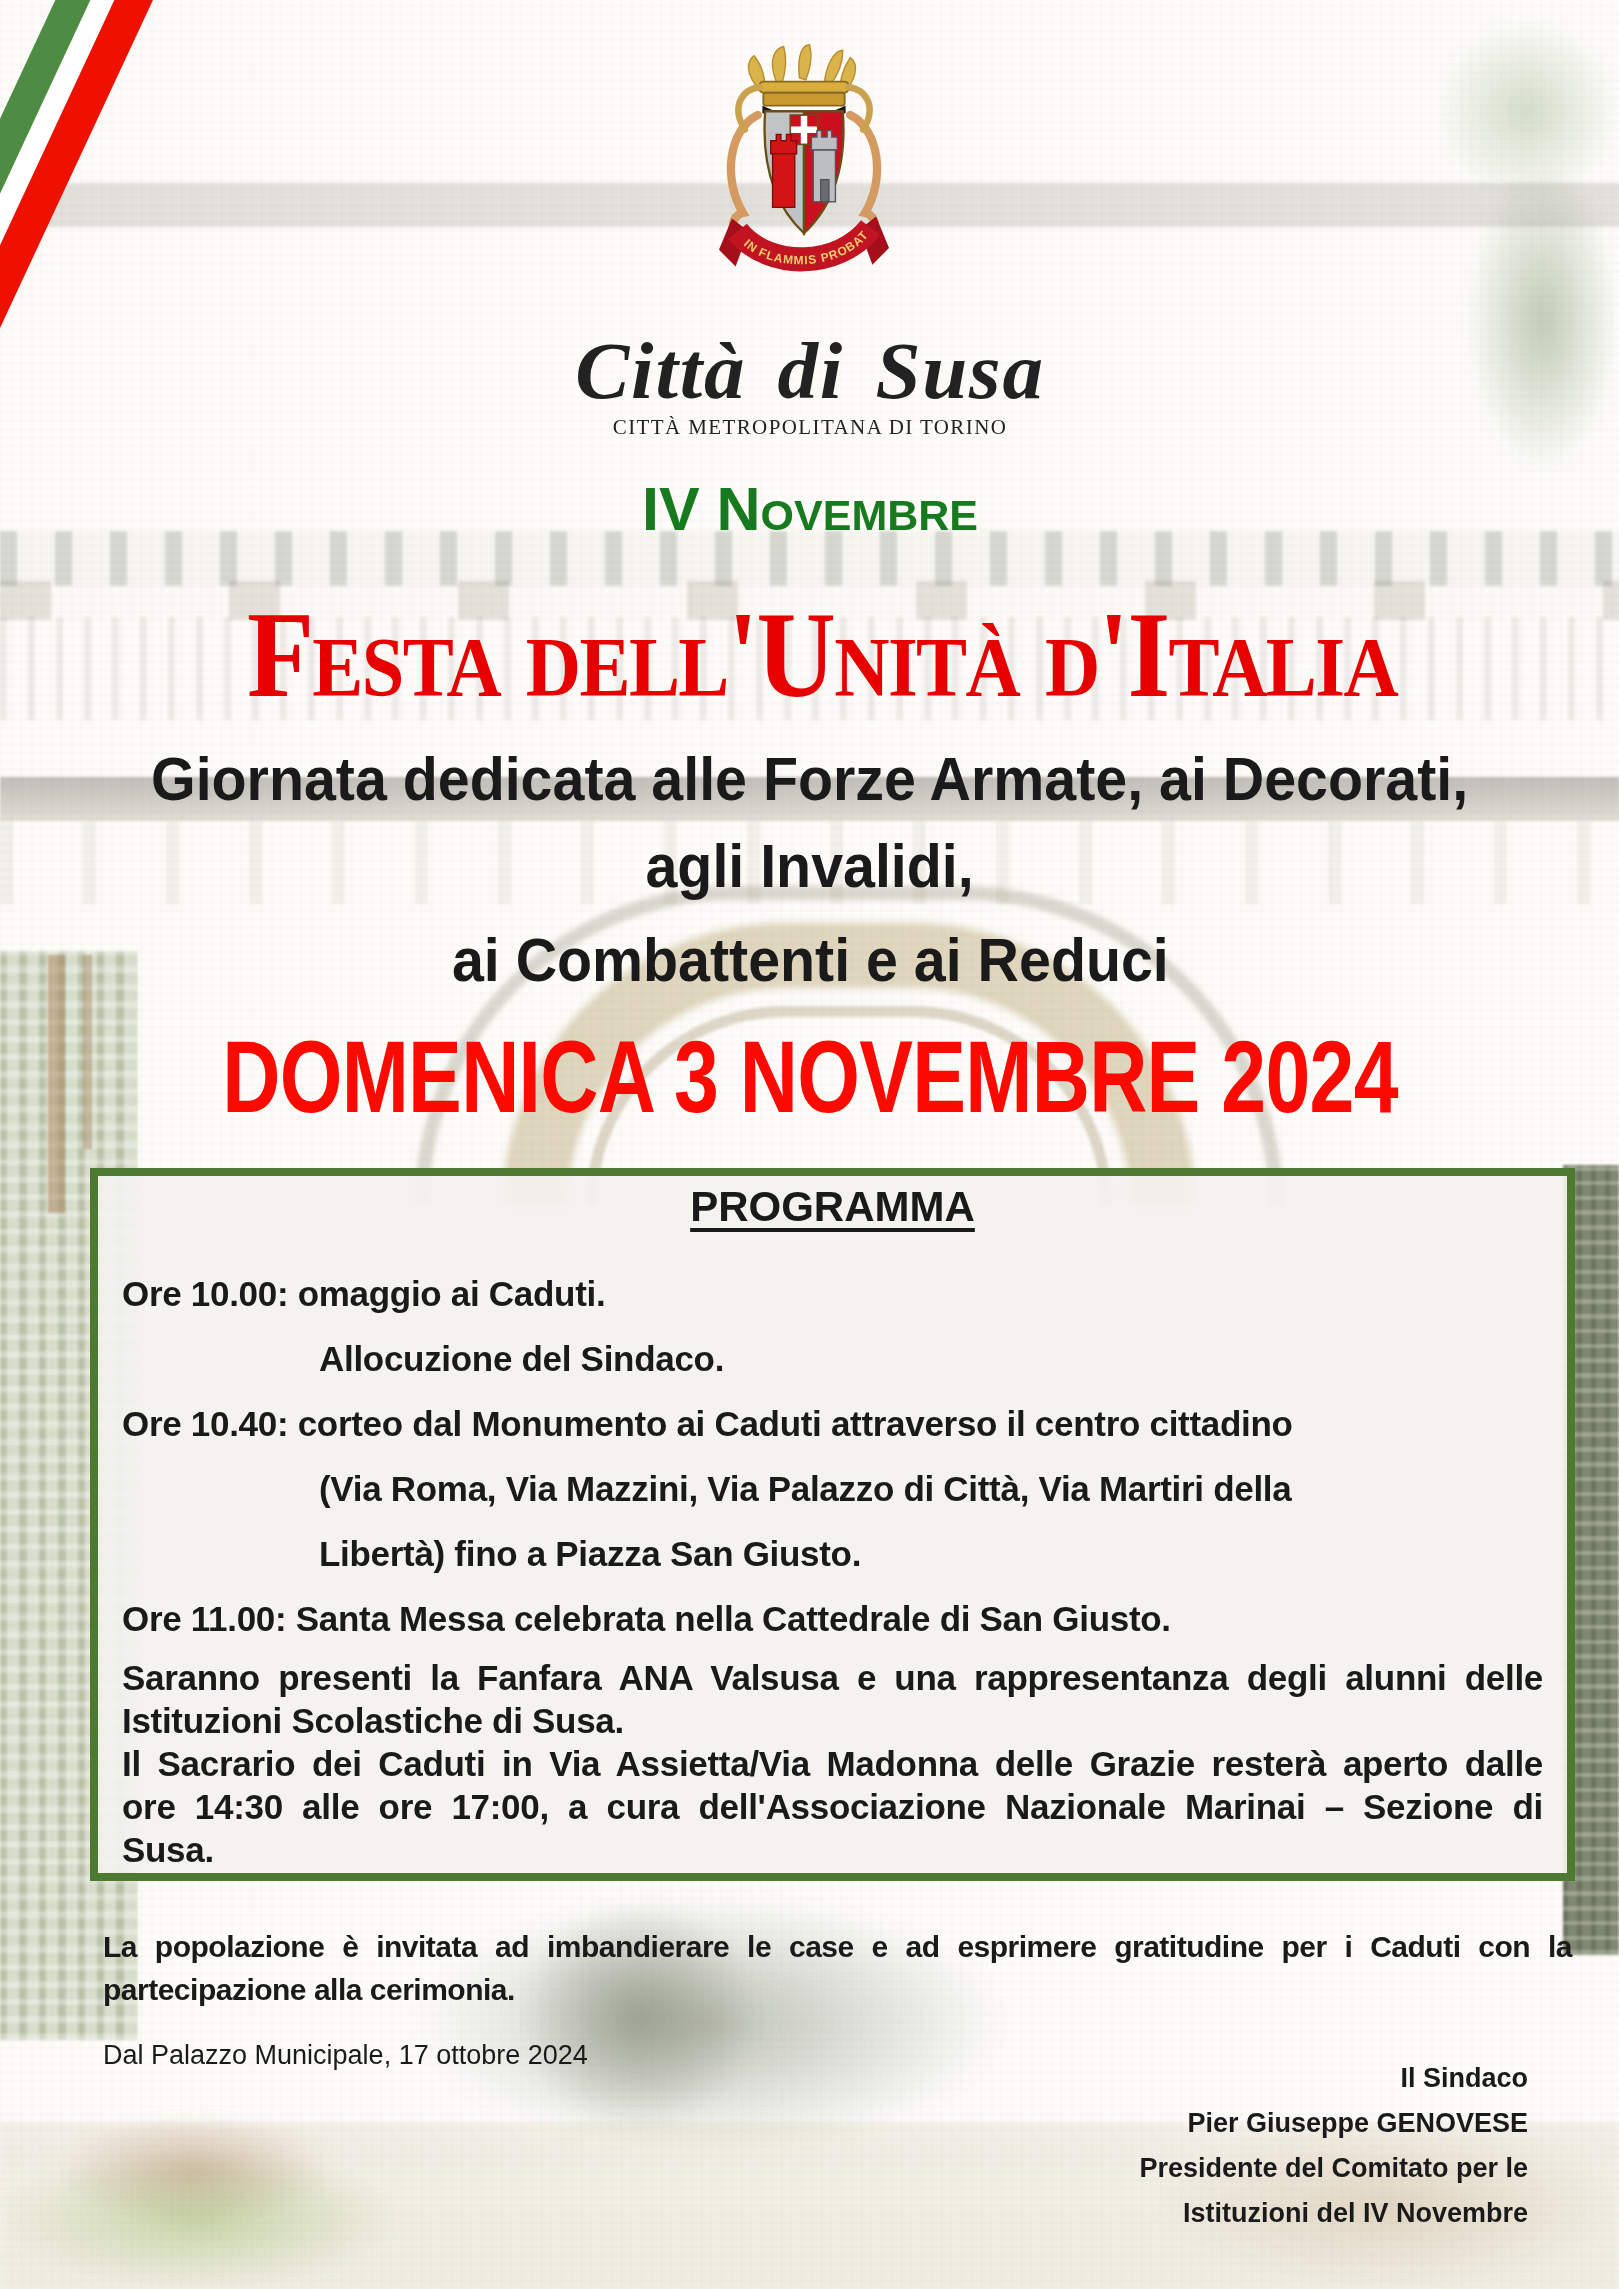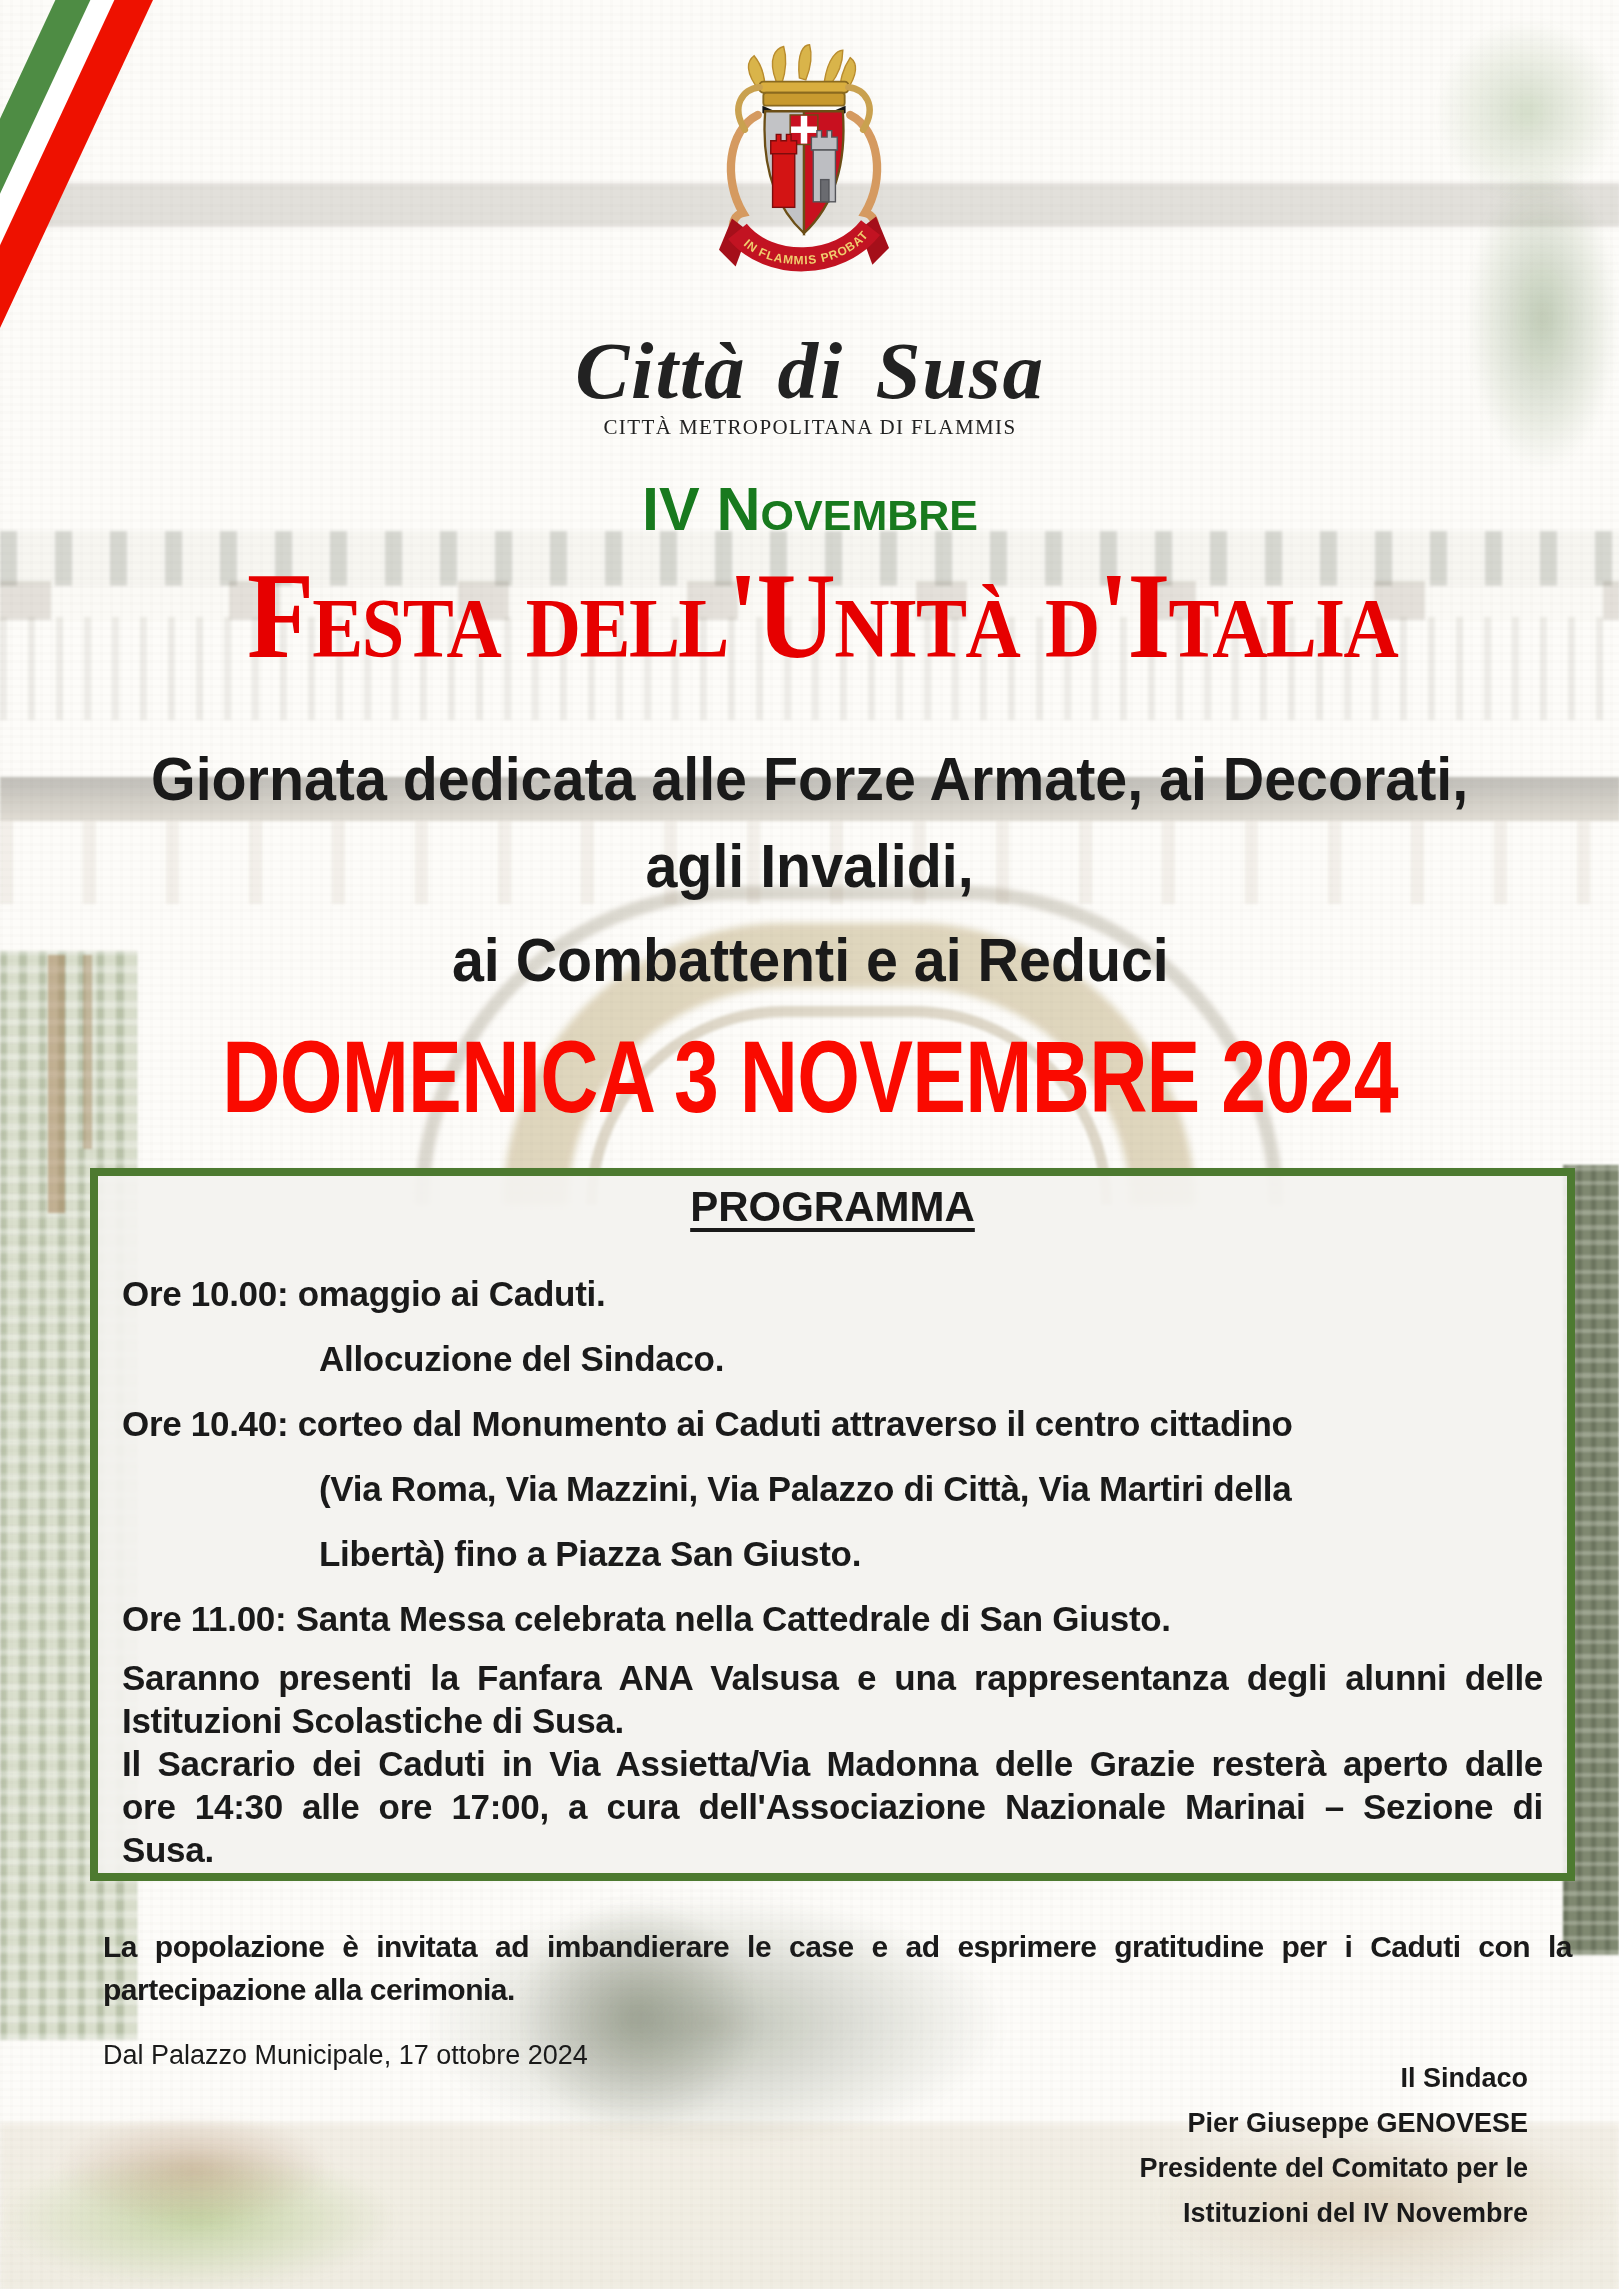--- a/index.html
+++ b/index.html
@@ -64,21 +64,21 @@
 
   
   .crest{position:absolute;left:711px;top:41px;width:186px;height:268px;}
 
   
   .abs{position:absolute;left:0;right:0;text-align:center;}
   .city-name{top:325px;font-family:"Liberation Serif",serif;font-style:italic;font-weight:bold;
      font-size:81px;color:#222;word-spacing:9.2px;letter-spacing:1.8px;}
   .metro-line{top:415px;font-family:"Liberation Serif",serif;font-size:21px;color:#222;letter-spacing:1.4px;}
   .occasion-line{top:474px;font-size:61px;font-weight:bold;font-variant:small-caps;color:var(--occasion-green);}
-  .main-title{top:549px;font-family:"Liberation Serif",serif;font-weight:bold;font-variant:small-caps;
+  .main-title{top:588px;font-family:"Liberation Serif",serif;font-weight:bold;font-variant:small-caps;
      font-size:122px;line-height:1.1;color:var(--title-red);white-space:nowrap;margin-left:24px;}
   .main-title span{display:inline-block;transform:scaleX(.9);transform-origin:center top;letter-spacing:-1.8px;}
   .dedication-1{top:744px;}
   .dedication-2{top:831px;}
   .dedication-3{top:925px;}
   .dedication-1,.dedication-2,.dedication-3{font-size:61px;font-weight:bold;white-space:nowrap;}
   .dedication-1 span,.dedication-2 span,.dedication-3 span{display:inline-block;transform:scaleX(.94);transform-origin:center top;}
   .event-date{top:1019px;font-size:102px;font-weight:bold;color:var(--date-red);white-space:nowrap;}
   .event-date span{display:inline-block;transform:scaleX(.79);transform-origin:center top;letter-spacing:-0.9px;}
 
@@ -181,21 +181,21 @@
       <path d="M22,192 L40,206 L26,244 L8,226 Z" fill="#a50f1a"></path>
       <path d="M178,190 L160,204 L174,242 L192,224 Z" fill="#a50f1a"></path>
       <path d="M28,206 C62,248 138,246 172,202" fill="none" stroke="#c21322" stroke-width="26"></path>
     </g>
     <text font-size="13" font-weight="bold" fill="#f0cd6e" letter-spacing="1">
       <textPath href="#mottoPath" startOffset="6">IN FLAMMIS PROBATUS AMOR</textPath>
     </text>
   </svg>
 
   <div class="abs city-name">Città di Susa</div>
-  <div class="abs metro-line">CITTÀ METROPOLITANA DI FLAMMIS</div>
+  <div class="abs metro-line">CITTÀ METROPOLITANA DI TORINO</div>
   <div class="abs occasion-line">IV Novembre</div>
   <div class="abs main-title"><span>Festa dell'Unità d'Italia</span></div>
   <div class="abs dedication-1"><span>Giornata dedicata alle Forze Armate, ai Decorati,</span></div>
   <div class="abs dedication-2"><span>agli Invalidi,</span></div>
   <div class="abs dedication-3"><span>ai Combattenti e ai Reduci</span></div>
   <div class="abs event-date"><span>DOMENICA 3 NOVEMBRE 2024</span></div>
 
   <div class="program-box">
     <div class="program-heading">PROGRAMMA</div>
     <div class="schedule">

